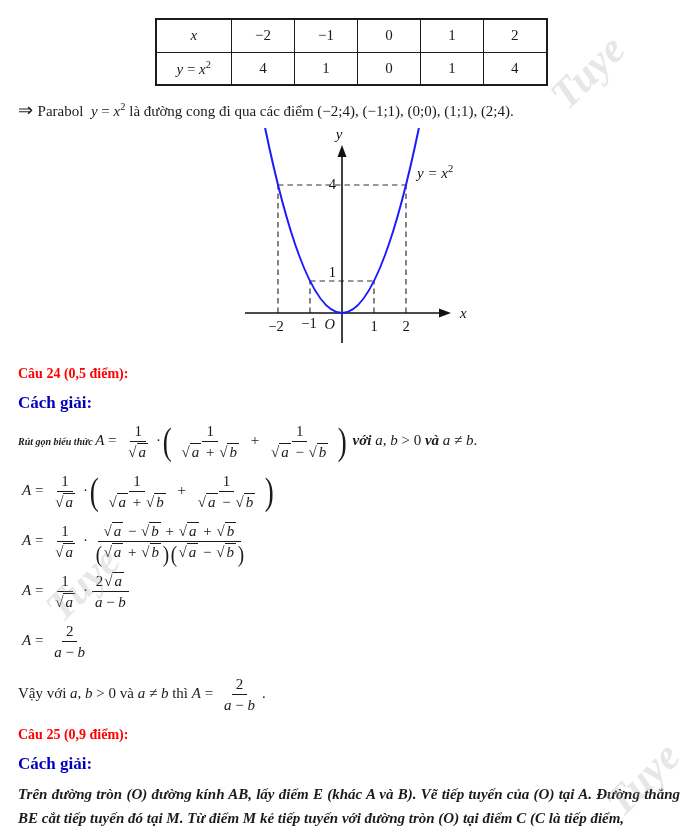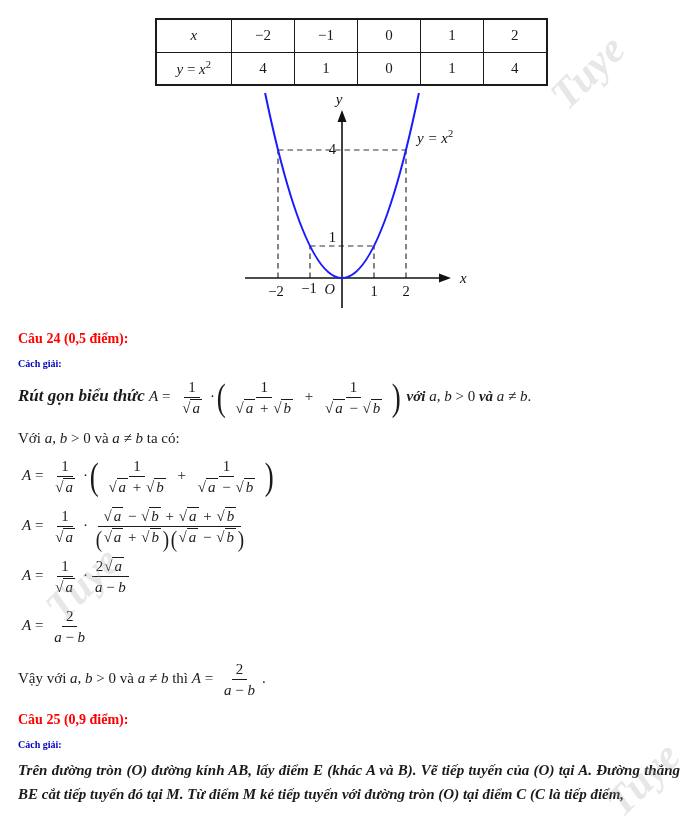--- a/index.html
+++ b/index.html
@@ -35,23 +35,23 @@
         transform:scaleX(.82);font-style:normal;}
   .msup{font-size:10.5px;vertical-align:super;font-style:normal;}
 
   .intro{margin:13px 0 0;font-size:15px;}
   .intro .mtx:first-child{font-size:18px;}
 
   .graphwrap{width:245px;margin:4px auto 0;}
   svg text{font-family:"Liberation Serif",serif;fill:#111;}
 
   .h-red{color:var(--red);font-weight:bold;font-size:14px;margin:12px 0 0;}
-  .h-blue{color:var(--blue);font-weight:bold;font-size:10px;margin:11px 0 0;}
+  .h-blue{color:var(--blue);font-weight:bold;font-size:17px;margin:11px 0 0;}
   .stmt{margin:8px 0 0;}
-  .stmt .prefix{font-style:italic;font-weight:bold;font-size:17px;}
+  .stmt .prefix{font-style:italic;font-weight:bold;font-size:10px;}
   .line{margin:12px 0 0;}
   .fline{margin:9px 0 0 4px;}
   .para{margin:8px 4px 0 0;text-align:justify;line-height:1.6;font-size:15px;}
 
   .wm{position:absolute;font-size:42px;font-weight:bold;color:rgba(170,170,170,0.28);
       transform:rotate(-45deg);pointer-events:none;font-style:italic;}
 </style>
 </head>
 <body>
 
@@ -71,20 +71,21 @@
       <td class="varcol"><span class="fm"><span class="mtx s-i">y</span><span class="mtx s-n"> = </span><span class="mtx s-i">x</span><sup class="msup">2</sup></span></td>
       <td>4</td>
       <td>1</td>
       <td>0</td>
       <td>1</td>
       <td>4</td>
     </tr>
   </tbody>
     </table>
 
+  <p class="intro fm"><span class="mtx s-n">⇒ </span><span class="mtx s-n">Parabol  </span><span class="mtx s-i">y</span><span class="mtx s-n"> = </span><span class="mtx s-i">x</span><sup class="msup">2</sup><span class="mtx s-n"> là đường cong đi qua các điểm </span><span class="mtx s-n">(−2;4), (−1;1), (0;0), (1;1), (2;4).</span></p>
 
   <div class="graphwrap">
     <svg width="245" height="225" viewBox="0 0 245 225">
 
       <g stroke="#333" stroke-width="1.2" stroke-dasharray="5.5 4" fill="none">
         <path d="M49,188 V60"></path>
         <path d="M177,188 V60"></path>
         <path d="M49,60 H177"></path>
         <path d="M81,188 V156"></path>
         <path d="M145,188 V156"></path>
@@ -137,21 +138,20 @@
           <span class="num"><span class="mtx s-n">1</span></span>
           <span class="den"><span class="sqrt">
               <span class="rad">√</span>
               <span class="arg"><span class="mtx s-i">a</span></span>
             </span><span class="mtx s-n"> − </span><span class="sqrt">
               <span class="rad">√</span>
               <span class="arg"><span class="mtx s-i">b</span></span>
             </span></span>
         </span><span class="bigp">)</span></span><span class="fm"><span class="mtx s-bi"> với </span><span class="mtx s-i">a</span><span class="mtx s-n">, </span><span class="mtx s-i">b</span><span class="mtx s-n"> &gt; 0 </span><span class="mtx s-bi">và </span><span class="mtx s-i">a</span><span class="mtx s-n"> ≠ </span><span class="mtx s-i">b</span><span class="mtx s-n">.</span></span></p>
 
-  <p class="line fm"><span class="mtx s-n">Với </span><span class="mtx s-i">a</span><span class="mtx s-n">, </span><span class="mtx s-i">b</span><span class="mtx s-n"> &gt; 0 và </span><span class="mtx s-i">a</span><span class="mtx s-n"> ≠ </span><span class="mtx s-i">b</span><span class="mtx s-n"> ta có:</span></p>
 
   <div class="fline fm"><span class="mtx s-i">A</span><span class="mtx s-n"> = </span><span class="frac">
         <span class="num"><span class="mtx s-n">1</span></span>
         <span class="den"><span class="sqrt">
             <span class="rad">√</span>
             <span class="arg"><span class="mtx s-i">a</span></span>
           </span></span>
       </span><span class="mtx s-n">·</span><span class="bigp">(</span><span class="frac">
         <span class="num"><span class="mtx s-n">1</span></span>
         <span class="den"><span class="sqrt">

